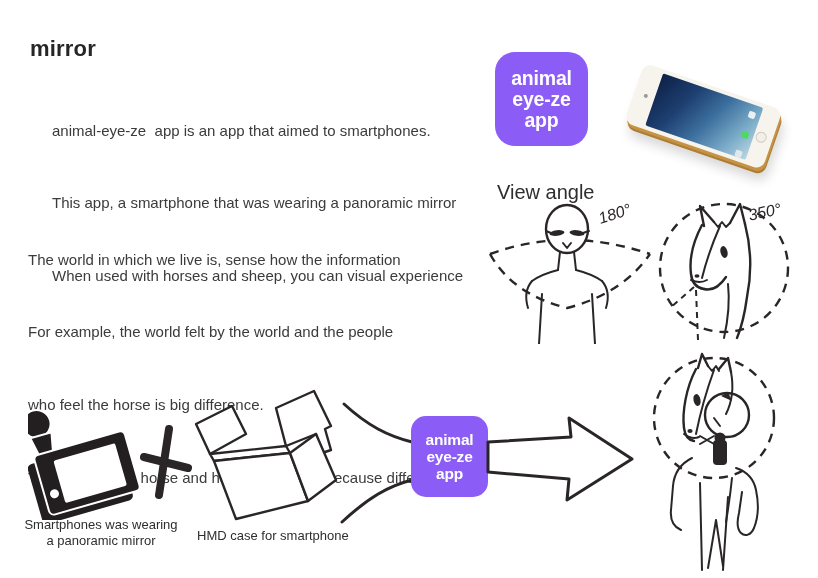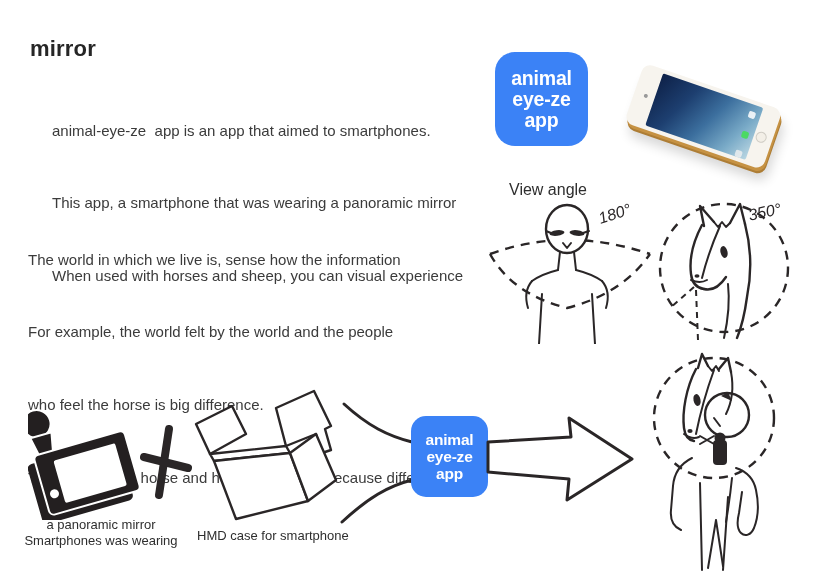--- a/index.html
+++ b/index.html
@@ -3,27 +3,27 @@
 <meta charset="utf-8">
 <style>
   html,body{margin:0;padding:0;background:#fff;}
   .page{position:relative;width:818px;height:578px;background:#ffffff;overflow:hidden;
         font-family:"Liberation Sans",sans-serif;color:#3a3a3a;}
   .abs{position:absolute;}
   .title{left:30px;top:36px;font-size:22px;font-weight:600;color:#262626;letter-spacing:.2px;}
   .para{font-size:15px;line-height:24.3px;white-space:pre-wrap;color:#3b3b3b;}
   .p1{left:28px;top:70px;margin-left:24px;}
   .p2{left:28px;top:199px;}
-  .logo{background:#3b82f6;color:#ffffff;font-weight:bold;text-align:center;
+  .logo{background:#8b5cf6;color:#ffffff;font-weight:bold;text-align:center;
         display:flex;flex-direction:column;justify-content:center;}
   .logo-1{left:495px;top:52px;width:93px;height:94px;border-radius:20px;
           font-size:19.5px;line-height:21px;letter-spacing:-.2px;}
   .logo-2{left:411px;top:416px;width:77px;height:81px;border-radius:15px;
           font-size:15.5px;line-height:17px;letter-spacing:-.2px;}
-  .view-angle-label{left:497px;top:181px;font-size:16px;color:#2e2e2e;margin-left:12px;}
+  .view-angle-label{left:497px;top:181px;font-size:20px;color:#2e2e2e;}
   .caption{font-size:13px;line-height:16px;color:#2e2e2e;}
   .cap1{left:22px;top:517px;width:158px;text-align:center;}
   .cap2{left:197px;top:528px;font-size:13px;}
   .ink{stroke:#2a2627;fill:none;stroke-width:2.4;stroke-linecap:round;stroke-linejoin:round;}
   .inkthin{stroke:#2a2627;fill:none;stroke-width:2;stroke-linecap:round;stroke-linejoin:round;}
   .wfill{fill:#ffffff;stroke:#2a2627;stroke-width:2.4;stroke-linejoin:round;}
   .bfill{fill:#2a2627;stroke:none;}
   .dash{stroke:#2a2627;fill:none;stroke-width:2.4;stroke-dasharray:9 7;}
   .dash2{stroke:#2a2627;fill:none;stroke-width:2;stroke-dasharray:6 5;}
   .angle-text{font-family:"Liberation Sans",sans-serif;font-size:16px;font-style:italic;fill:#2a2627;}
@@ -178,18 +178,18 @@
     <ellipse class="bfill" cx="73" cy="48" rx="3.5" ry="6" transform="rotate(-12 73 48)"></ellipse>
     <path class="inkthin" d="M60,82 Q68,88 75,85"></path>
     <ellipse class="bfill" cx="66" cy="79" rx="2.6" ry="2"></ellipse>
     <path class="inkthin" d="M107,20 C110,36 108,50 102,62"></path>
     <path class="inkthin" d="M76,84 L90,92 M76,92 L90,84 M96,74 L90,66"></path>
     <circle class="bfill" cx="96" cy="86" r="5.5"></circle>
     <rect class="bfill" x="89" y="88" width="14" height="25" rx="4"></rect>
   </svg>
 
   <div class="abs caption cap1">
+    <div>Smartphones was wearing</div>
     <div>a panoramic mirror</div>
-    <div>Smartphones was wearing</div>
   </div>
   <div class="abs caption cap2">HMD case for smartphone</div>
 
 </div>
 
 </body></html>

